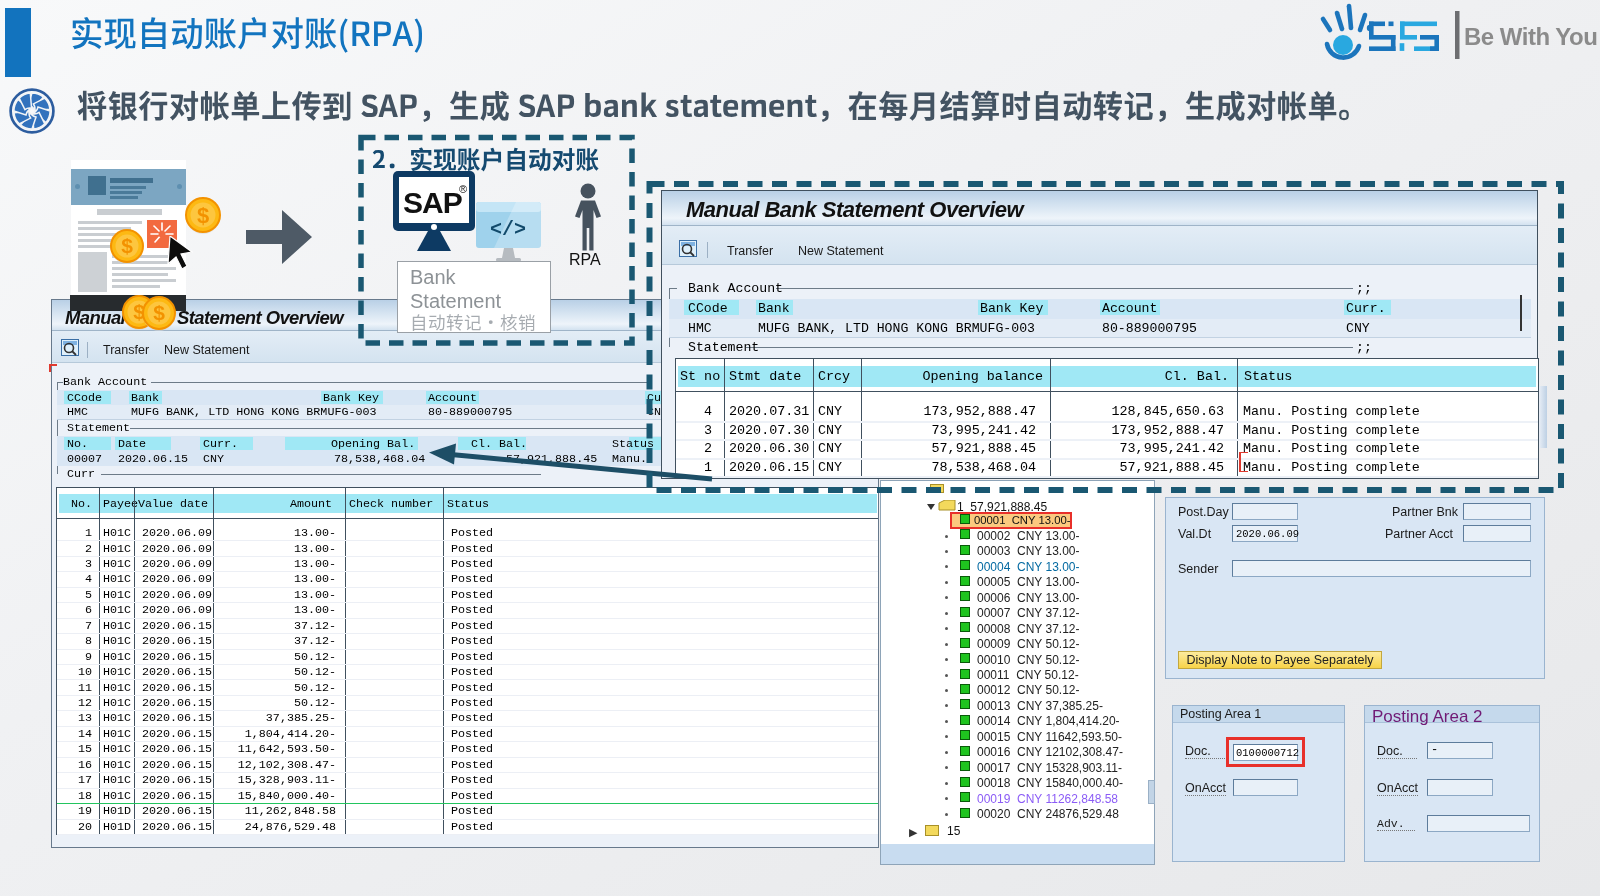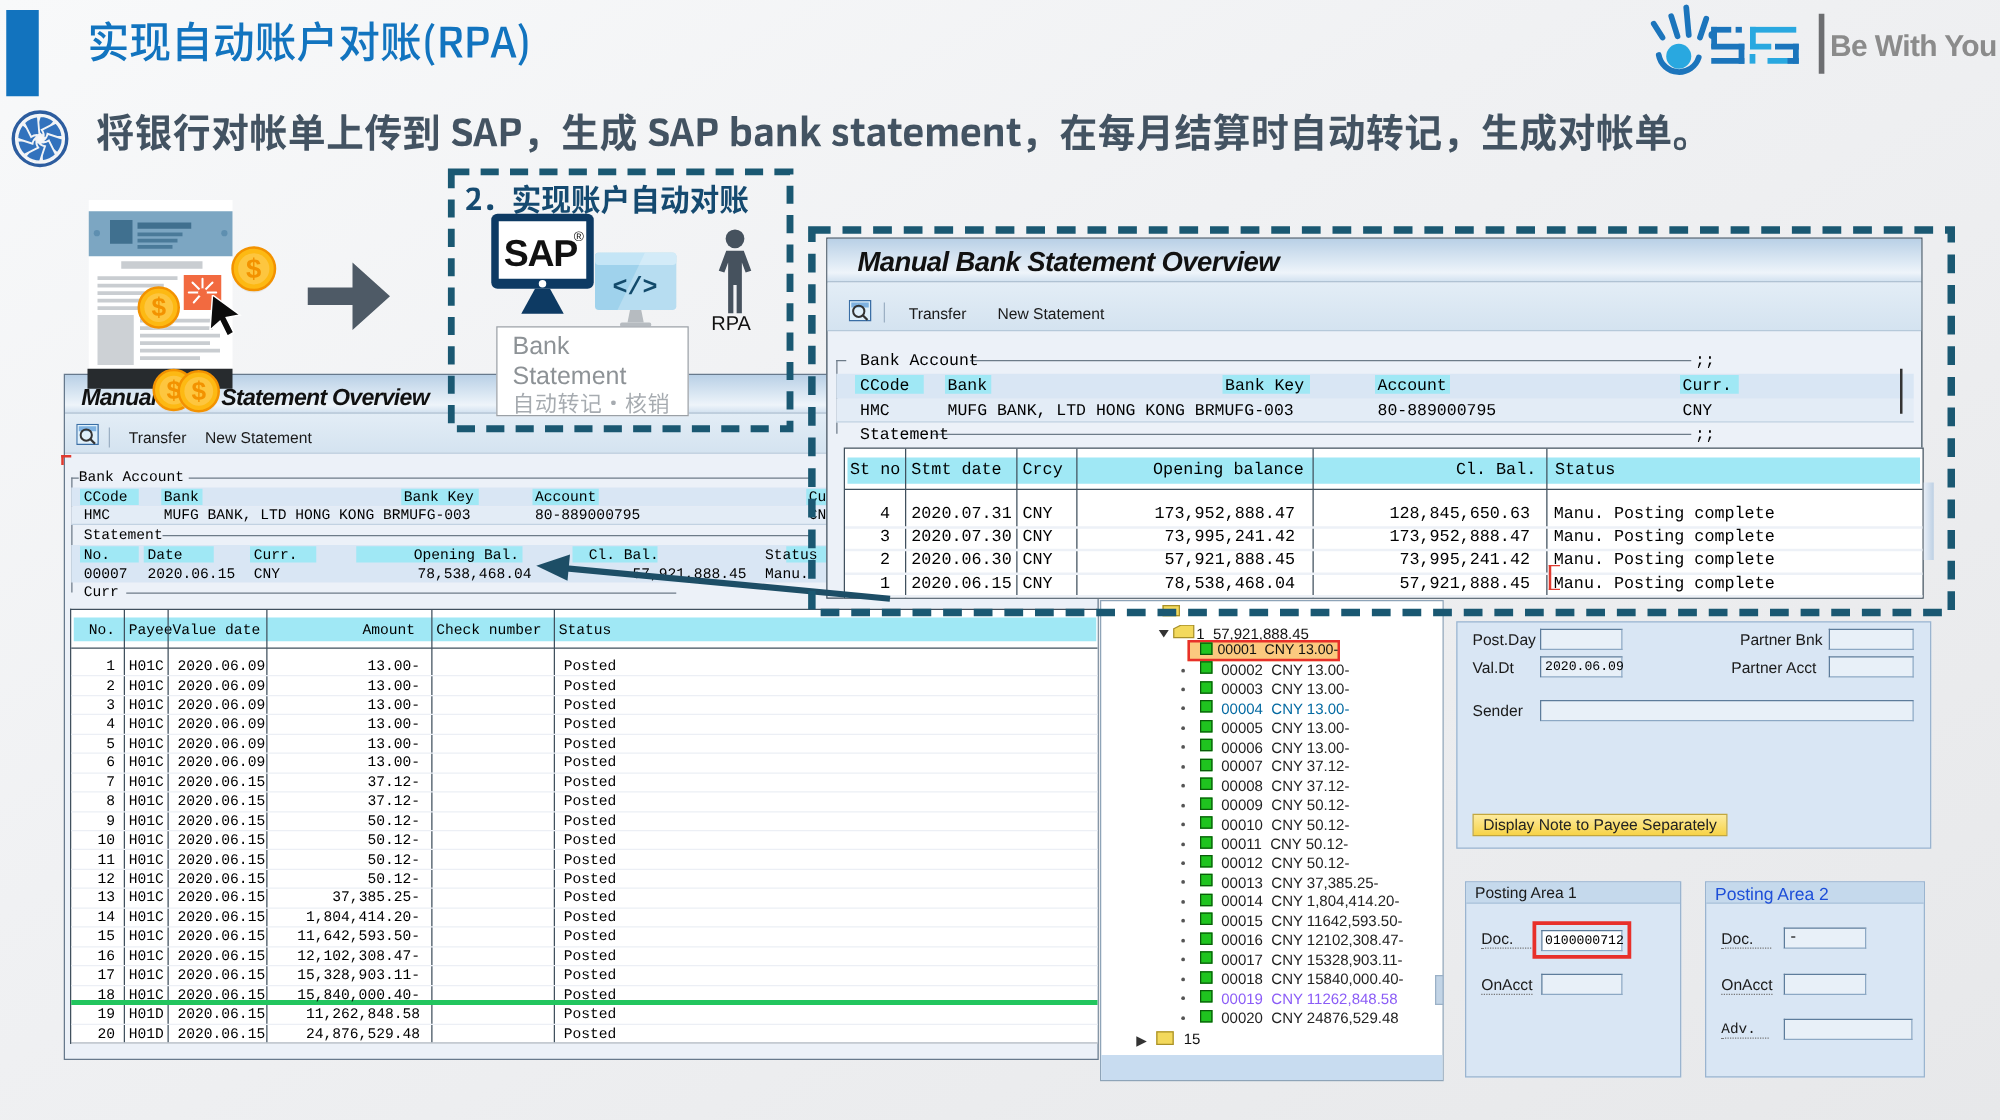--- a/index.html
+++ b/index.html
@@ -255,21 +255,21 @@
       <span style="position:absolute;right:542px">12,102,308.47-</span>
       <span style="position:absolute;left:394px">Posted</span>
     </div>
 <div class="abs mono" style="left:0;top:285.2px;font-size:11.7px;width:100%;height:15.45px;border-bottom:1px solid #eceff5">
       <span style="position:absolute;right:786px">17</span>
       <span style="position:absolute;left:46px">H01C</span>
       <span style="position:absolute;left:85px">2020.06.15</span>
       <span style="position:absolute;right:542px">15,328,903.11-</span>
       <span style="position:absolute;left:394px">Posted</span>
     </div>
-<div class="abs mono" style="left:0;top:300.6px;font-size:11.7px;width:100%;height:15.45px;border-bottom:4px solid #22c55e">
+<div class="abs mono" style="left:0;top:300.6px;font-size:11.7px;width:100%;height:15.45px;border-bottom:1px solid #22c55e">
       <span style="position:absolute;right:786px">18</span>
       <span style="position:absolute;left:46px">H01C</span>
       <span style="position:absolute;left:85px">2020.06.15</span>
       <span style="position:absolute;right:542px">15,840,000.40-</span>
       <span style="position:absolute;left:394px">Posted</span>
     </div>
 <div class="abs mono" style="left:0;top:316.1px;font-size:11.7px;width:100%;height:15.45px;border-bottom:1px solid #eceff5">
       <span style="position:absolute;right:786px">19</span>
       <span style="position:absolute;left:46px">H01D</span>
       <span style="position:absolute;left:85px">2020.06.15</span>
@@ -567,19 +567,19 @@
 </div>
 <div class="abs" style="left:1172px;top:705px;width:173px;height:157px;background:#d9e6f4;border:1px solid #9ab4cf">
 <div class="abs" style="left:0;top:0;width:100%;height:17px;background:#c5d9ec;border-bottom:1px solid #aac2da;font-size:12.5px;color:#1a1a1a;padding:1px 0 0 7px">Posting Area 1</div>
 <div class="abs" style="left:12px;top:38px;font-size:12.5px;color:#1a1a1a"><span style="border-bottom:1px dotted #777;padding-right:14px">Doc.</span></div>
 <div class="abs" style="left:53px;top:31px;width:79px;height:30px;border:3px solid #e8302a"></div>
 <div class="inp mono" style="left:60px;top:38px;width:65px;height:17px;font-size:10.5px;background:#fff;padding-left:2px;line-height:16px">0100000712</div>
 <div class="abs" style="left:12px;top:75px;font-size:12.5px;color:#1a1a1a"><span style="border-bottom:1px dotted #777">OnAcct</span></div>
 <div class="inp" style="left:60px;top:73px;width:65px;height:17px"></div>
 </div>
 <div class="abs" style="left:1364px;top:705px;width:176px;height:157px;background:#d9e6f4;border:1px solid #9ab4cf">
-<div class="abs" style="left:0;top:0;width:100%;height:17px;background:#c5d9ec;border-bottom:1px solid #aac2da;font-size:14px;color:#1d4ed8;padding:1px 0 0 7px">Posting Area 2</div>
+<div class="abs" style="left:0;top:0;width:100%;height:17px;background:#c5d9ec;border-bottom:1px solid #aac2da;font-size:17px;color:#701a75;padding:1px 0 0 7px">Posting Area 2</div>
 <div class="abs" style="left:12px;top:38px;font-size:12.5px;color:#1a1a1a"><span style="border-bottom:1px dotted #777;padding-right:14px">Doc.</span></div>
 <div class="inp mono" style="left:62px;top:36px;width:66px;height:17px;font-size:12px;padding-left:3px">-</div>
 <div class="abs" style="left:12px;top:75px;font-size:12.5px;color:#1a1a1a"><span style="border-bottom:1px dotted #777">OnAcct</span></div>
 <div class="inp" style="left:62px;top:73px;width:66px;height:17px"></div>
 <div class="abs mono" style="left:12px;top:111px;font-size:11.5px;color:#1a1a1a"><span style="border-bottom:1px dotted #777;padding-right:10px">Adv.</span></div>
 <div class="inp" style="left:62px;top:109px;width:103px;height:17px"></div>
 </div>
 </body></html>

